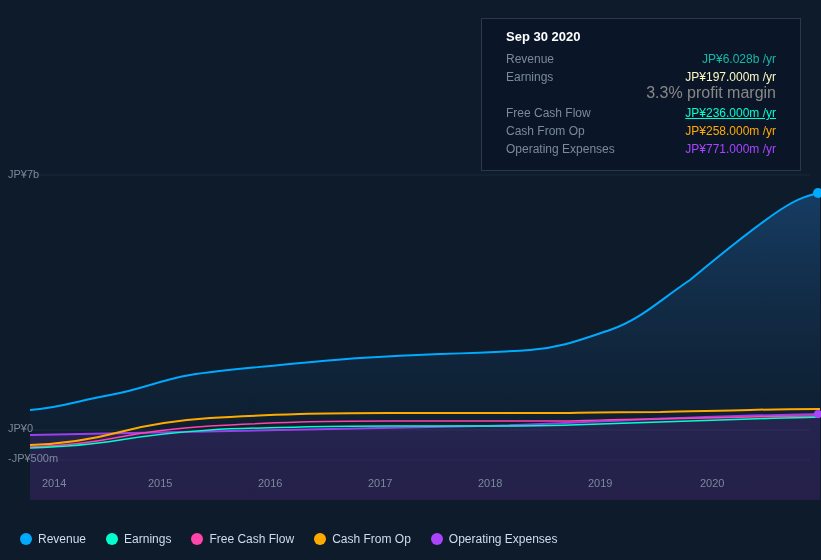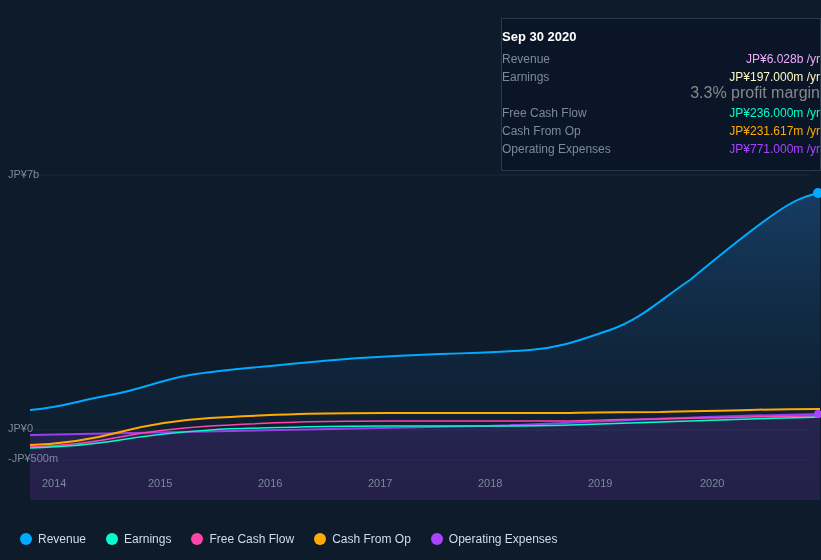--- a/index.html
+++ b/index.html
@@ -9,24 +9,24 @@
       background: #0d1b2a;
       font-family: Arial, sans-serif;
       overflow: hidden;
       position: relative;
     }
 
     
     .tooltip {
       position: absolute;
       top: 18px;
-      right: 0;
+      right: 20px;
       background: #0a1628;
       border: 1px solid #2a3a4a;
-      padding: 10px 0;
+      padding: 10px 24px;
       min-width: 320px;
       z-index: 10;
     }
     .tooltip-date {
       color: #ffffff;
       font-size: 13px;
       font-weight: bold;
       margin-bottom: 8px;
     }
     .tooltip-row {
@@ -37,24 +37,24 @@
     }
     .tooltip-label {
       color: #7a8a9a;
       font-size: 12px;
       min-width: 120px;
     }
     .tooltip-value {
       font-size: 12px;
       text-align: right;
     }
-    .tooltip-value.revenue { color: #f0abfc; text-align: center; }
+    .tooltip-value.revenue { color: #14b8a6; text-align: center; }
     .tooltip-value.earnings { color: #fef9c3; }
     .tooltip-value.margin { color: #888; font-size: 16px; }
-    .tooltip-value.fcf { color: #00ffcc; }
+    .tooltip-value.fcf { color: #00ffcc; text-decoration: underline; }
     .tooltip-value.cashfromop { color: #ffaa00; }
     .tooltip-value.opex { color: #aa44ff; text-align: right; }
     .tooltip-earnings-group { text-align: right; }
 
     
     .chart-container {
       position: absolute;
       top: 0;
       left: 0;
       width: 821px;
@@ -155,21 +155,21 @@
       </div>
     </div>
 
     <div class="tooltip-row">
       <span class="tooltip-label">Free Cash Flow</span>
       <span class="tooltip-value fcf">JP¥236.000m /yr</span>
     </div>
 
     <div class="tooltip-row">
       <span class="tooltip-label">Cash From Op</span>
-      <span class="tooltip-value cashfromop">JP¥231.617m /yr</span>
+      <span class="tooltip-value cashfromop">JP¥258.000m /yr</span>
     </div>
 
     <div class="tooltip-row">
       <span class="tooltip-label">Operating Expenses</span>
       <span class="tooltip-value opex">JP¥771.000m /yr</span>
     </div>
   </div>
 
   
   <div class="legend">

